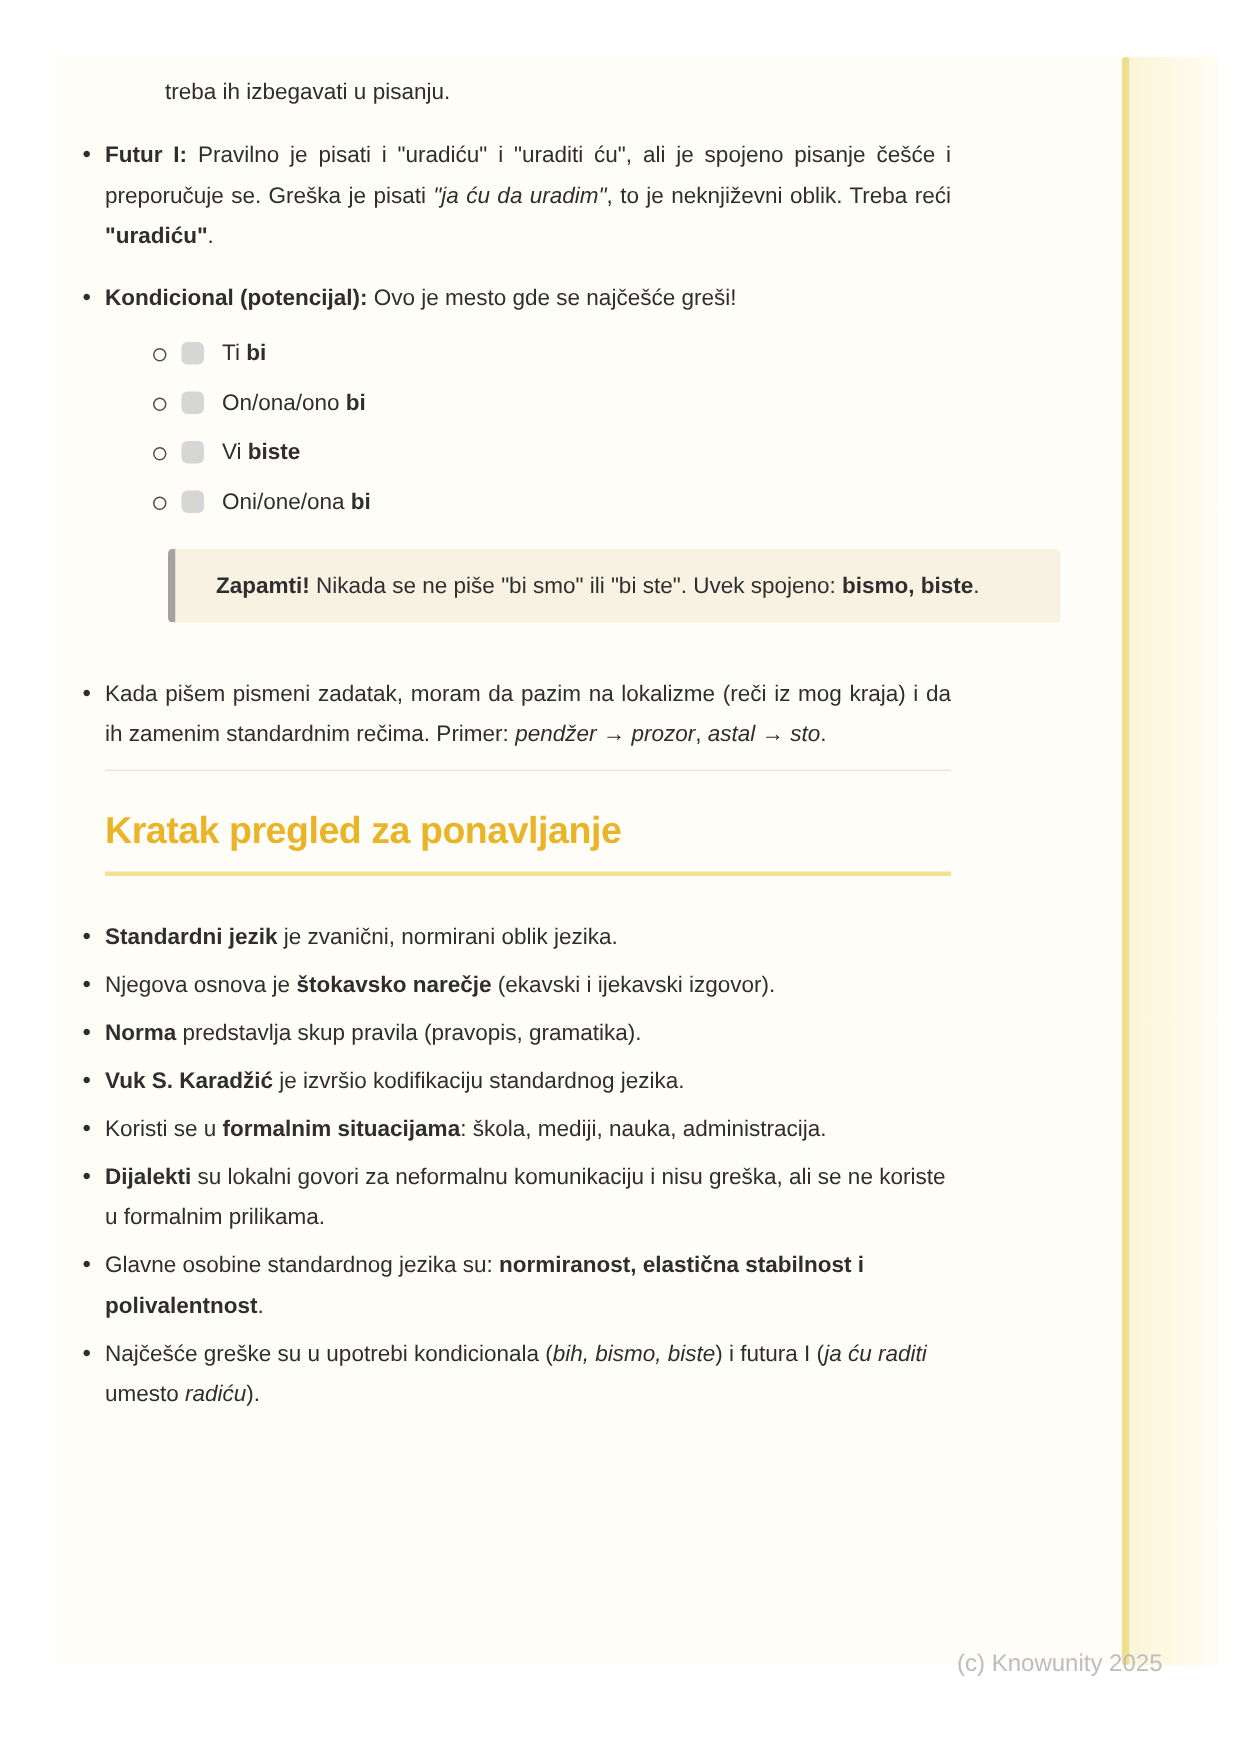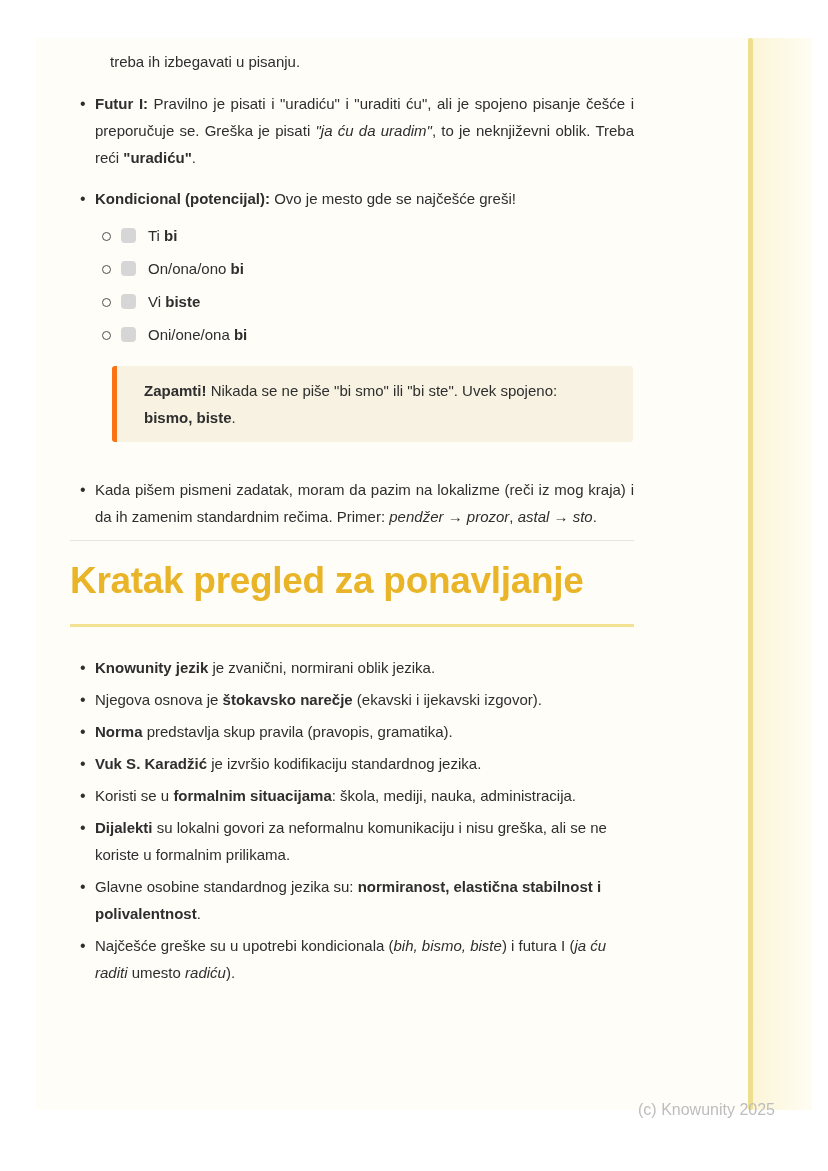--- a/index.html
+++ b/index.html
@@ -13,50 +13,50 @@
                   background:#eedf8f; border-radius:2px; }
   .accent-strip { position:absolute; left:717px; top:0; width:59px; height:100%;
                   background:linear-gradient(to right,#fbf5d8,#fffdf3); }
 
   .content { position:absolute; left:34px; top:0; width:564px; font-size:15px;
              line-height:27px; }
 
   .intro { margin:10px 0 0 40px; }
 
   ul { list-style:none; }
-  .blist { margin-left:25px; }
+  .blist { }
   .blist li { position:relative; margin-bottom:14px; }
   .blist li:last-child { margin-bottom:0; }
   .blist li::before { content:"•"; position:absolute; left:-15px; top:0;
                       font-size:16px; color:#2e2e2e; }
   .justify { text-align:justify; }
 
   ul.top { margin-top:15px; }
 
   ul.checklist { margin-top:10px; margin-left:30px; }
   ul.checklist li { position:relative; padding-left:48px; margin-bottom:6px; min-height:27px; }
   ul.checklist li::before { content:""; position:absolute; left:2px; top:10px;
                             width:7px; height:7px; border:1.5px solid #4f4f4f;
                             border-radius:50%; }
   .checkbox { position:absolute; left:21px; top:6px; width:15px; height:15px;
               background:#d6d6d6; border-radius:4px; display:flex;
               align-items:center; justify-content:center; }
   .checkbox .check { color:#f2f2f2; font-size:11px; line-height:11px; }
 
-  .callout { margin-top:18px; margin-left:42px; width:521px;
-             background:#f7f2e2; border-left:5px solid #f97316;
+  .callout { margin-top:18px; margin-left:42px; width:595px;
+             background:#f7f2e2; border-left:5px solid #a3a3a3;
              border-radius:3px; padding:11px 30px 11px 27px; }
 
   ul.single { margin-top:34px; }
 
   hr.divider { border:none; border-top:1px solid #e5e5e5; margin-top:10px; }
 
-  h1.section-title { margin-top:24px; font-size:37px; line-height:32px;
+  h1.section-title { margin-top:24px; font-size:25px; line-height:32px;
                      font-weight:700; color:#e9b428; letter-spacing:-0.3px;
-                     padding-bottom:27px; border-bottom:3px solid #f3e291; }
+                     padding-bottom:11px; border-bottom:3px solid #f3e291; }
 
   ul.summary { margin-top:27px; }
   ul.summary li { margin-bottom:5px; }
 
   .b { font-weight:700; }
   .i { font-style:italic; }
 
   .watermark { position:absolute; top:1103px; right:53px; font-size:16px;
                line-height:13px; color:#bdbdbd; z-index:5; }
 </style>
@@ -126,21 +126,21 @@
         </li>
       </ul>
 
     <hr class="divider">
 
     <h1 class="section-title">Kratak pregled za ponavljanje</h1>
 
     <ul class="blist summary">
 
         <li>
-          <span class="txt"><span class="b">Knowunity jezik</span><span> je zvanični, normirani oblik jezika.</span></span>
+          <span class="txt"><span class="b">Standardni jezik</span><span> je zvanični, normirani oblik jezika.</span></span>
         </li>
 
         <li>
           <span class="txt"><span>Njegova osnova je </span><span class="b">štokavsko narečje</span><span> (ekavski i ijekavski izgovor).</span></span>
         </li>
 
         <li>
           <span class="txt"><span class="b">Norma</span><span> predstavlja skup pravila (pravopis, gramatika).</span></span>
         </li>
 

